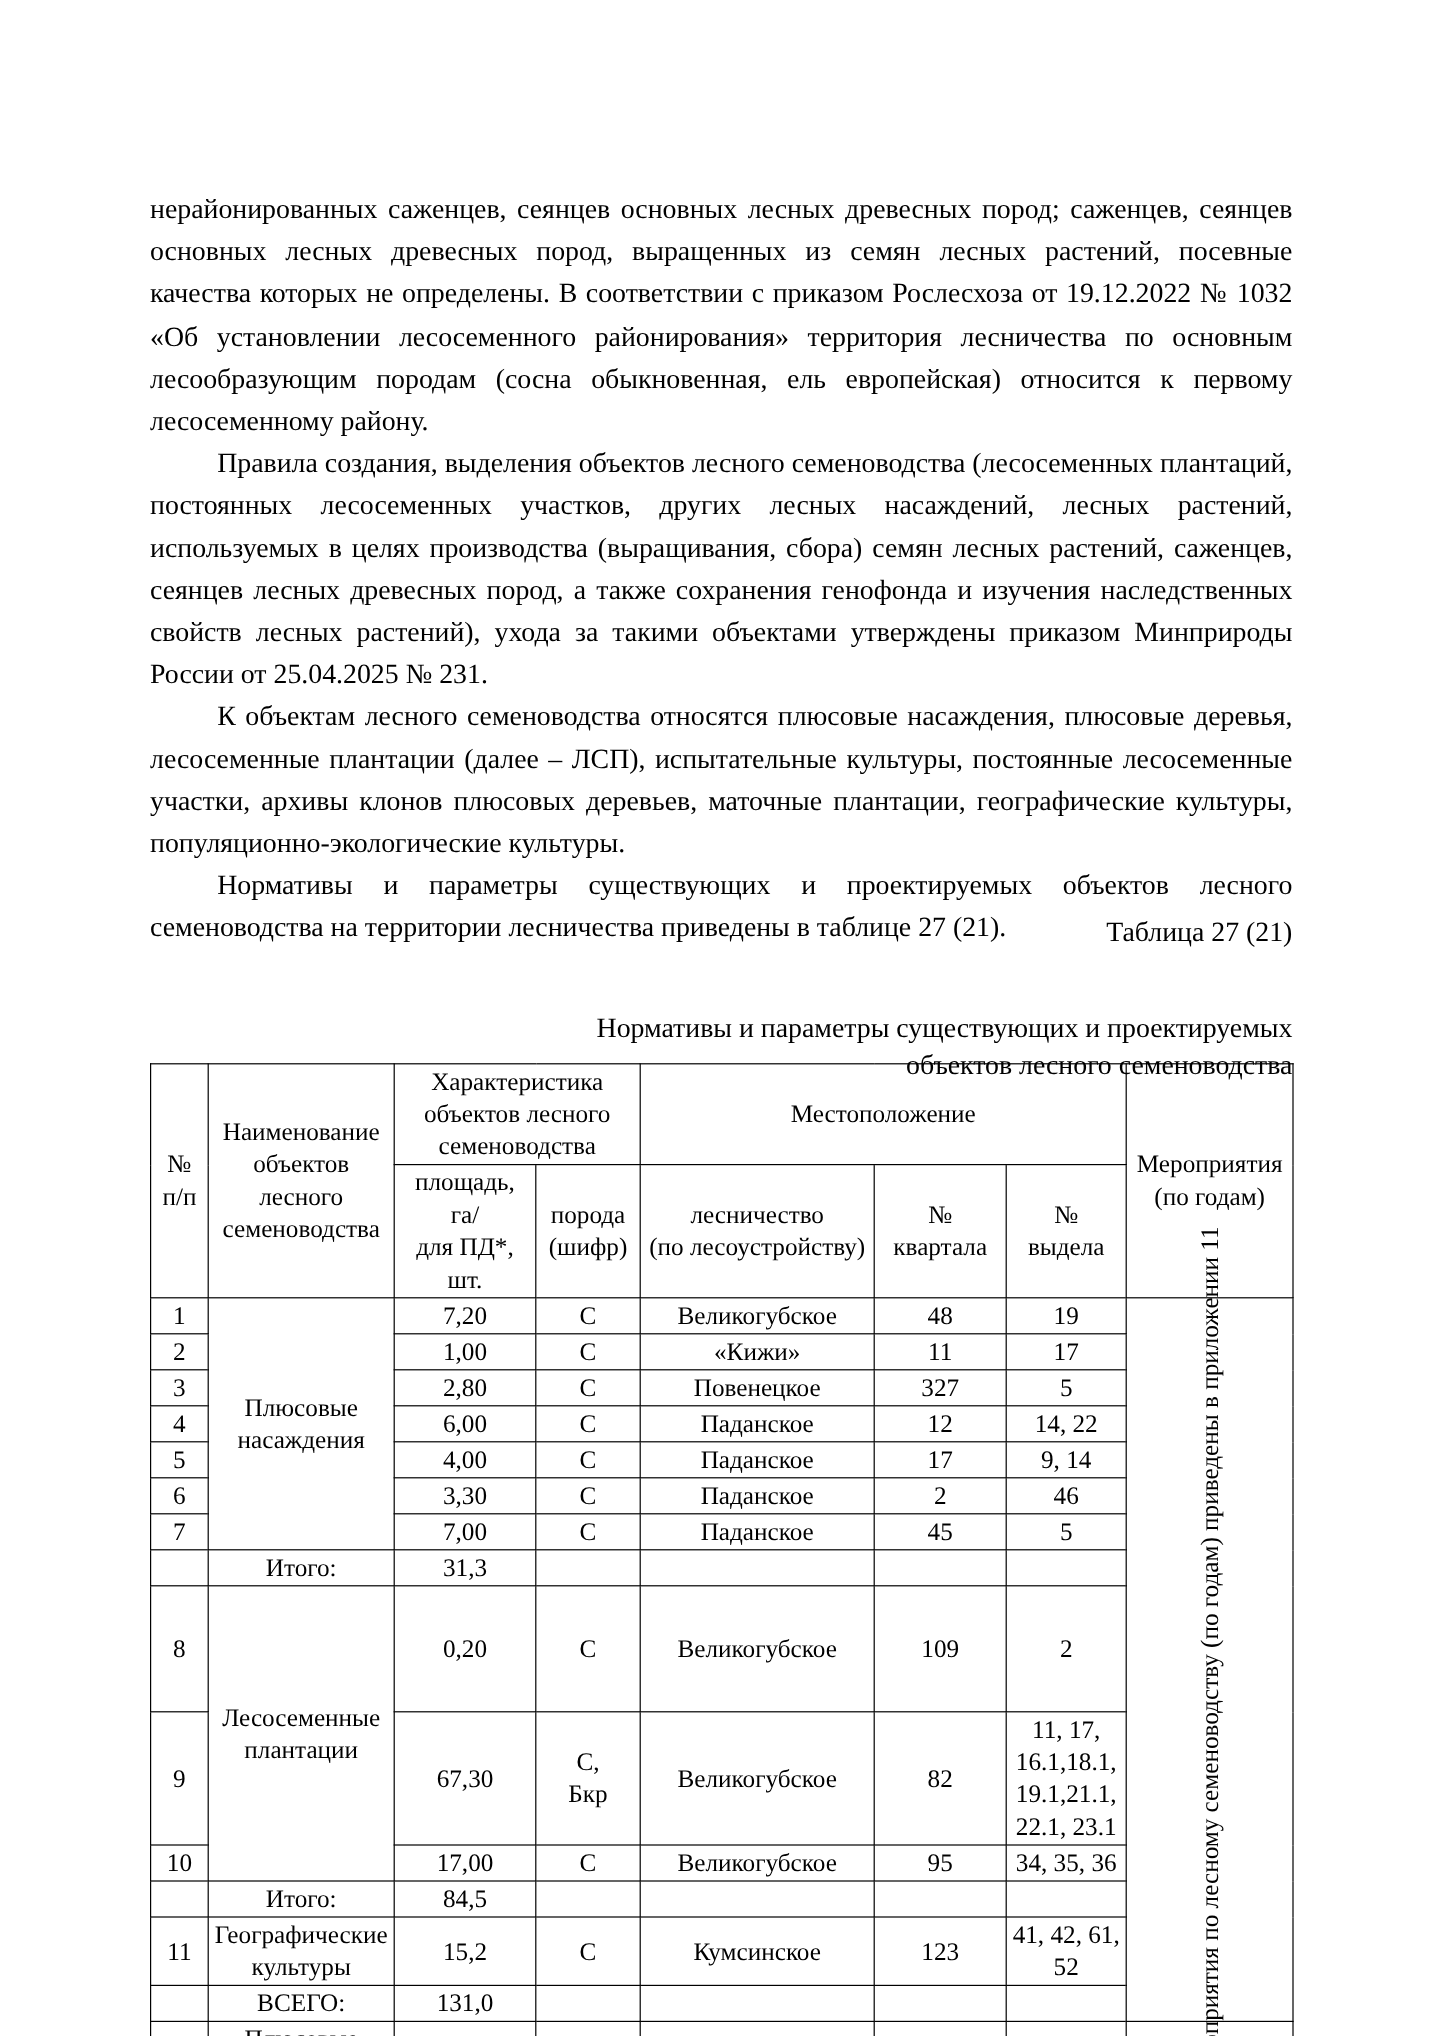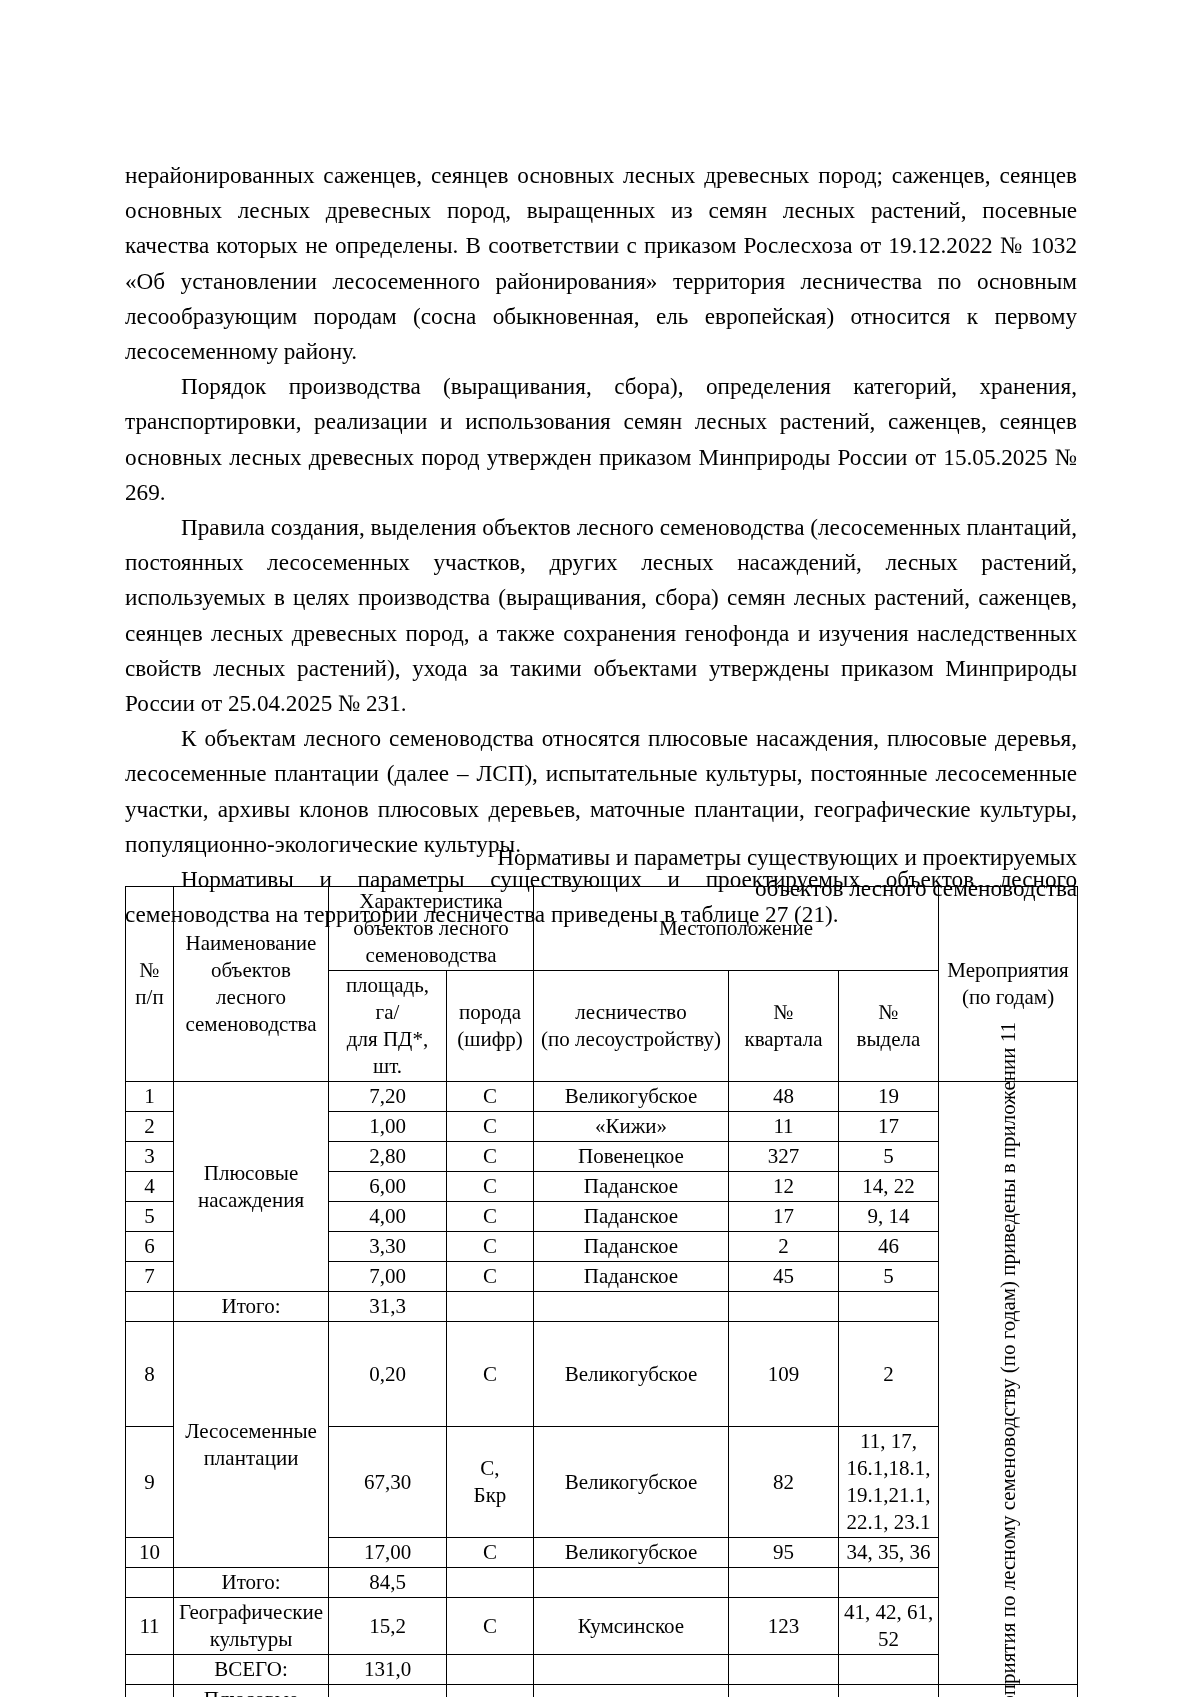--- a/index.html
+++ b/index.html
@@ -103,26 +103,26 @@
   .hdr-sub { font-size: 21px; line-height: 28px; }
   .small-line { line-height: 27px; }
 </style>
 </head>
 <body>
 
 <div class="page">
 
   <div class="body-text">
     <p class="noindent">нерайонированных саженцев, сеянцев основных лесных древесных пород; саженцев, сеянцев основных лесных древесных пород, выращенных из семян лесных растений, посевные качества которых не определены. В соответствии с приказом Рослесхоза от 19.12.2022 № 1032 «Об установлении лесосеменного районирования» территория лесничества по основным лесообразующим породам (сосна обыкновенная, ель европейская) относится к первому лесосеменному району.</p>
-    <p>Порядок производства (выращивания, сбора), определения категорий, хранения, транспортировки, реализации и использования семян лесных растений, саженцев, сеянцев основных лесных древесных пород утвержден приказом Минприроды России от 15.05.2025 № 269.</p>
     <p>Правила создания, выделения объектов лесного семеноводства (лесосеменных плантаций, постоянных лесосеменных участков, других лесных насаждений, лесных растений, используемых в целях производства (выращивания, сбора) семян лесных растений, саженцев, сеянцев лесных древесных пород, а также сохранения генофонда и изучения наследственных свойств лесных растений), ухода за такими объектами утверждены приказом Минприроды России от 25.04.2025 № 231.</p>
     <p>К объектам лесного семеноводства относятся плюсовые насаждения, плюсовые деревья, лесосеменные плантации (далее – ЛСП), испытательные культуры, постоянные лесосеменные участки, архивы клонов плюсовых деревьев, маточные плантации, географические культуры, популяционно-экологические культуры.</p>
     <p>Нормативы и параметры существующих и проектируемых объектов лесного семеноводства на территории лесничества приведены в таблице 27 (21).</p>
   </div>
 
+  <div class="table-caption-right">Таблица 27 (21)</div>
 
   <div class="table-title">
     <div>Нормативы и параметры существующих и проектируемых</div>
     <div>объектов лесного семеноводства</div>
   </div>
 
   <table class="main">
     <colgroup>
       <col style="width:48px">
         <col style="width:155px">

